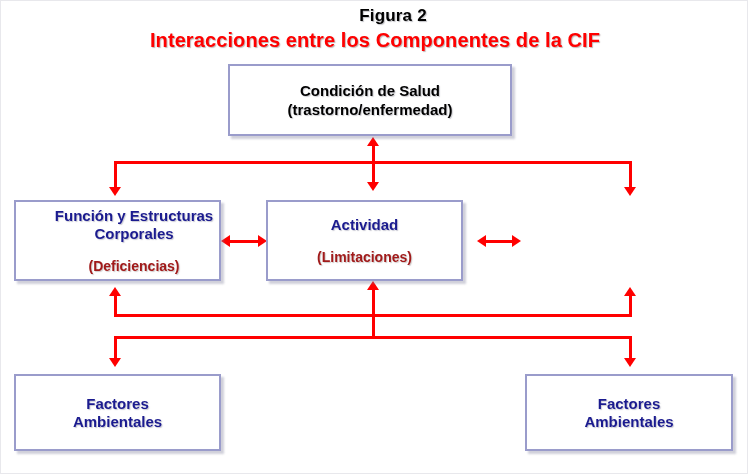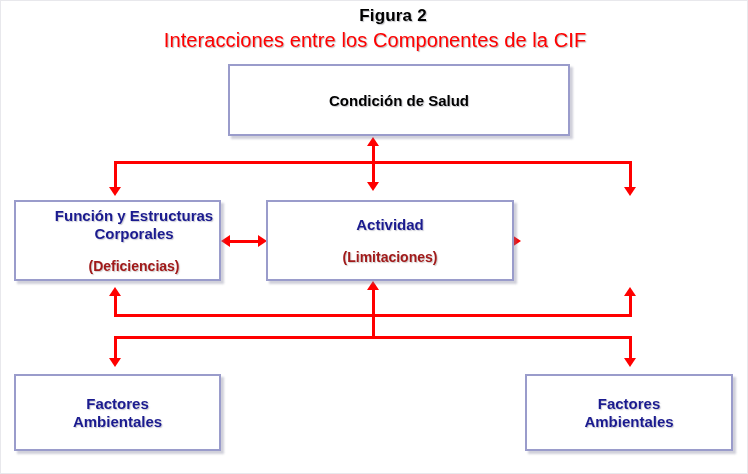--- a/index.html
+++ b/index.html
@@ -30,21 +30,21 @@
     font-size: 17px;
     font-weight: bold;
     color: #000000;
     letter-spacing: 0.2px;
     line-height: 22px;
     text-shadow: 1px 1px 1px rgba(140,140,150,0.55);
     padding-left: 36px;
   }
   .fig-title {
     font-size: 20px;
-    font-weight: normal;
+    font-weight: bold;
     color: #ff0000;
     line-height: 26px;
     letter-spacing: 0.1px;
     text-shadow: 1px 1px 1px rgba(150,130,130,0.6);
   }
 
   
   .nodebox {
     position: absolute;
     background: #ffffff;
@@ -159,32 +159,33 @@
 
   <div class="vline" style="left:371px; top:286px; height:52px;"></div>
   <div class="arrow arrow-up" style="left:366px; top:280px;"></div>
 
   <div class="hline" style="left:113px; top:335px; width:518px;"></div>
   <div class="vline" style="left:113px; top:335px; height:24px;"></div>
   <div class="arrow arrow-down" style="left:108px; top:357px;"></div>
   <div class="vline" style="left:628px; top:335px; height:24px;"></div>
   <div class="arrow arrow-down" style="left:623px; top:357px;"></div>
 
-  <div class="nodebox" style="left:227px; top:63px; width:342px; height:72px;text-align:center;">
+  <div class="nodebox" style="left:227px; top:63px; width:284px; height:72px;text-align:center;">
     <div class="line-black">Condición de Salud</div>
+    <div class="line-black">(trastorno/enfermedad)</div>
   </div>
 
   <div class="nodebox" style="left:13px; top:199px; width:207px; height:81px;padding-left:33px;">
     <div class="line-navy">Función y Estructuras</div>
     <div class="line-navy">Corporales</div>
     <div class="gap-sm"></div>
     <div class="line-darkred">(Deficiencias)</div>
   </div>
 
-  <div class="nodebox" style="left:265px; top:199px; width:248px; height:81px;">
+  <div class="nodebox" style="left:265px; top:199px; width:197px; height:81px;">
     <div class="line-navy">Actividad</div>
     <div class="gap-sm"></div>
     <div class="line-darkred">(Limitaciones)</div>
   </div>
 
 
   <div class="nodebox" style="left:13px; top:373px; width:207px; height:77px;">
     <div class="line-navy">Factores</div>
     <div class="line-navy">Ambientales</div>
   </div>

